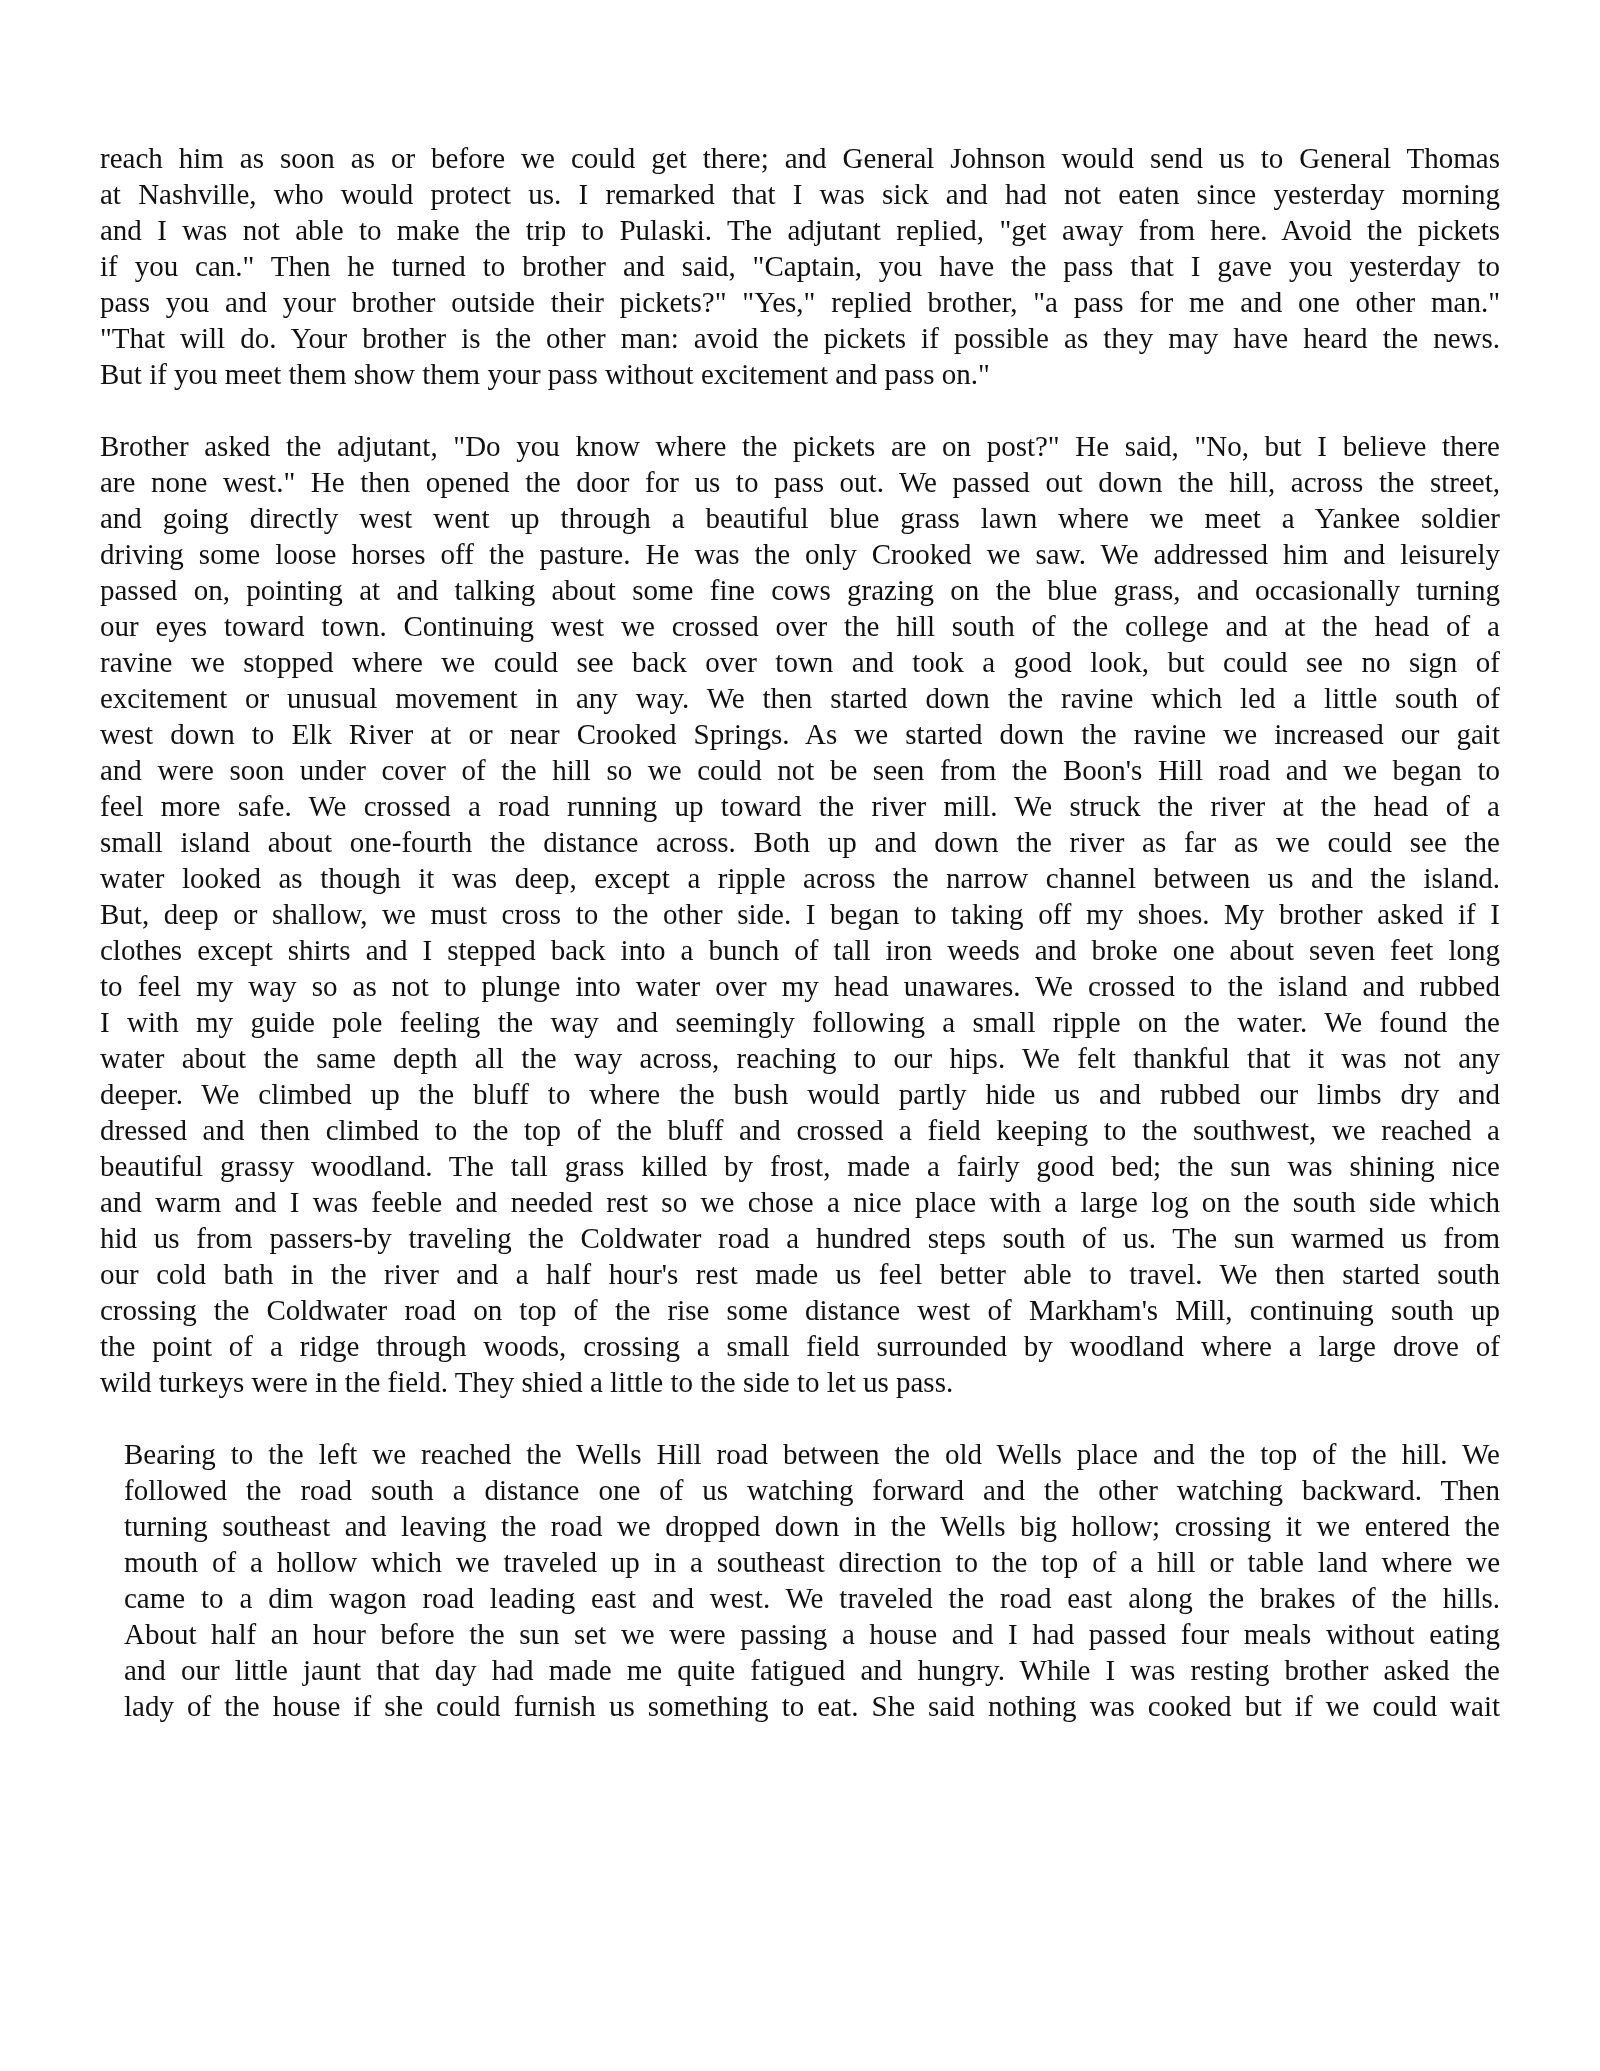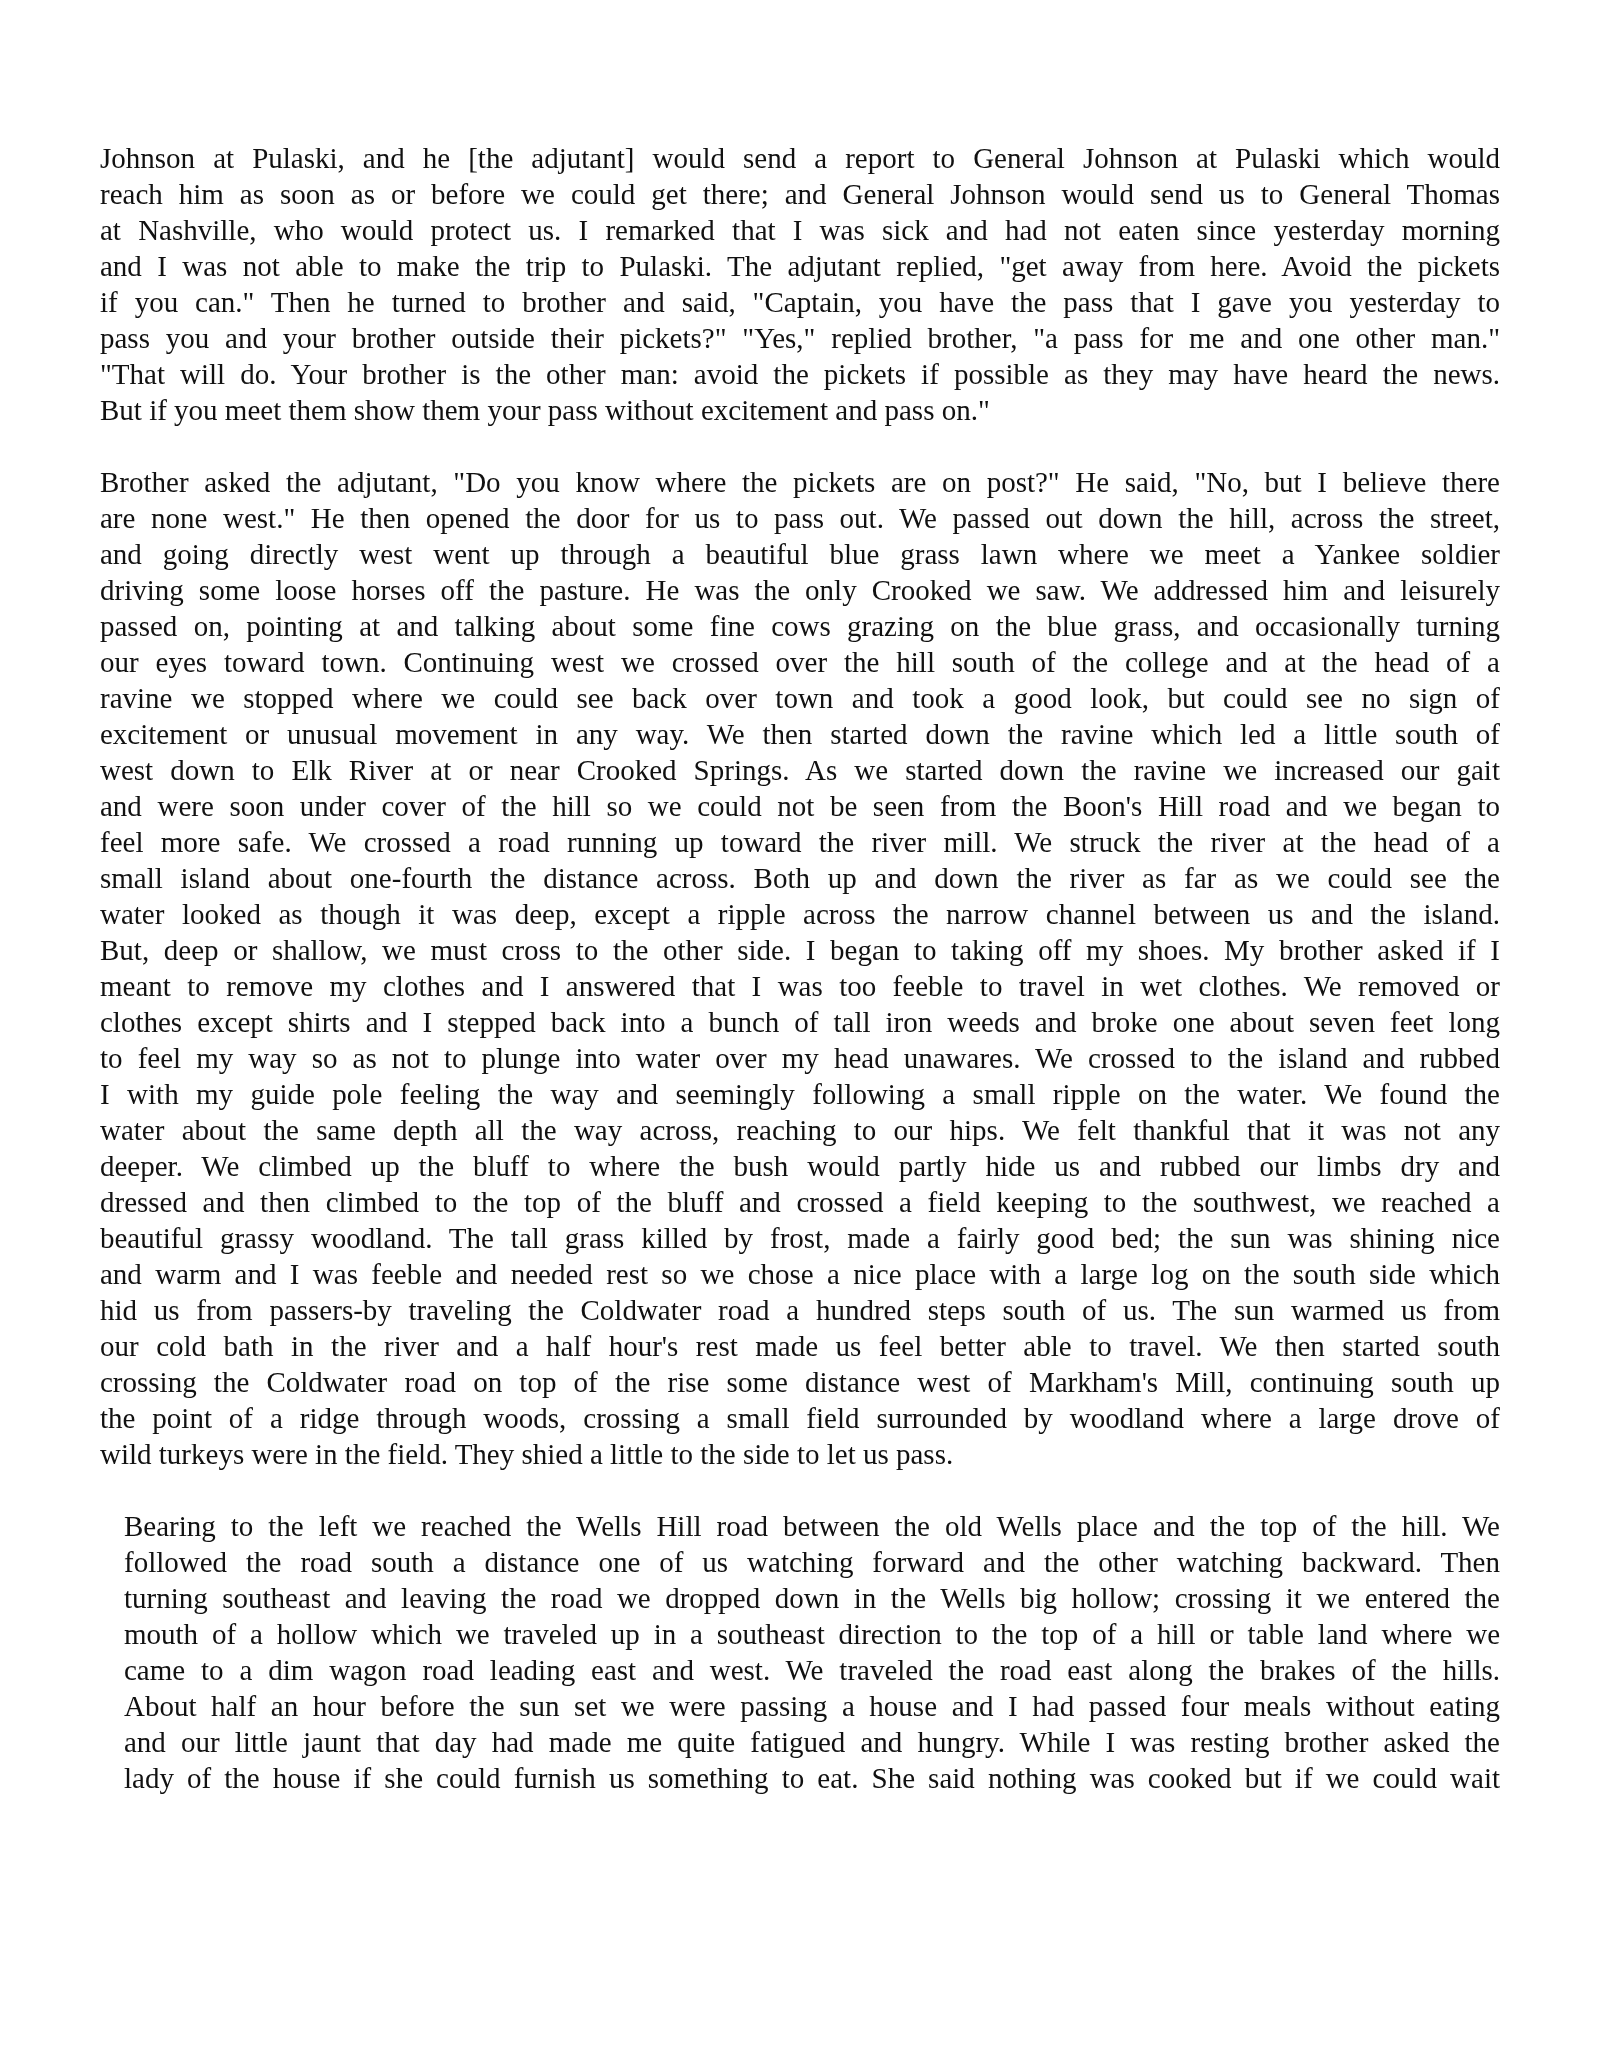--- a/index.html
+++ b/index.html
@@ -39,21 +39,20 @@
   .line.last {
     text-align-last: left;
   }
 </style>
 </head>
 <body>
 
 <div class="page">
   <div id="doc">
       <div class="para">
-        <div class="line">Johnson at Pulaski, and he [the adjutant] would send a report to General Johnson at Pulaski which would</div>
         <div class="line">reach him as soon as or before we could get there; and General Johnson would send us to General Thomas</div>
         <div class="line">at Nashville, who would protect us. I remarked that I was sick and had not eaten since yesterday morning</div>
         <div class="line">and I was not able to make the trip to Pulaski. The adjutant replied, "get away from here. Avoid the pickets</div>
         <div class="line">if you can." Then he turned to brother and said, "Captain, you have the pass that I gave you yesterday to</div>
         <div class="line">pass you and your brother outside their pickets?" "Yes," replied brother, "a pass for me and one other man."</div>
         <div class="line">"That will do. Your brother is the other man: avoid the pickets if possible as they may have heard the news.</div>
         <div class="line last">But if you meet them show them your pass without excitement and pass on."</div>
       </div>
       <div class="para">
         <div class="line">Brother asked the adjutant, "Do you know where the pickets are on post?" He said, "No, but I believe there</div>
@@ -63,21 +62,20 @@
         <div class="line">passed on, pointing at and talking about some fine cows grazing on the blue grass, and occasionally turning</div>
         <div class="line">our eyes toward town. Continuing west we crossed over the hill south of the college and at the head of a</div>
         <div class="line">ravine we stopped where we could see back over town and took a good look, but could see no sign of</div>
         <div class="line">excitement or unusual movement in any way. We then started down the ravine which led a little south of</div>
         <div class="line">west down to Elk River at or near Crooked Springs. As we started down the ravine we increased our gait</div>
         <div class="line">and were soon under cover of the hill so we could not be seen from the Boon's Hill road and we began to</div>
         <div class="line">feel more safe. We crossed a road running up toward the river mill. We struck the river at the head of a</div>
         <div class="line">small island about one-fourth the distance across. Both up and down the river as far as we could see the</div>
         <div class="line">water looked as though it was deep, except a ripple across the narrow channel between us and the island.</div>
         <div class="line">But, deep or shallow, we must cross to the other side. I began to taking off my shoes. My brother asked if I</div>
-        <div class="line">meant to remove my clothes and I answered that I was too feeble to travel in wet clothes. We removed or</div>
         <div class="line">clothes except shirts and I stepped back into a bunch of tall iron weeds and broke one about seven feet long</div>
         <div class="line">to feel my way so as not to plunge into water over my head unawares. We crossed to the island and rubbed</div>
         <div class="line">I with my guide pole feeling the way and seemingly following a small ripple on the water. We found the</div>
         <div class="line">water about the same depth all the way across, reaching to our hips. We felt thankful that it was not any</div>
         <div class="line">deeper. We climbed up the bluff to where the bush would partly hide us and rubbed our limbs dry and</div>
         <div class="line">dressed and then climbed to the top of the bluff and crossed a field keeping to the southwest, we reached a</div>
         <div class="line">beautiful grassy woodland. The tall grass killed by frost, made a fairly good bed; the sun was shining nice</div>
         <div class="line">and warm and I was feeble and needed rest so we chose a nice place with a large log on the south side which</div>
         <div class="line">hid us from passers-by traveling the Coldwater road a hundred steps south of us. The sun warmed us from</div>
         <div class="line">our cold bath in the river and a half hour's rest made us feel better able to travel. We then started south</div>

